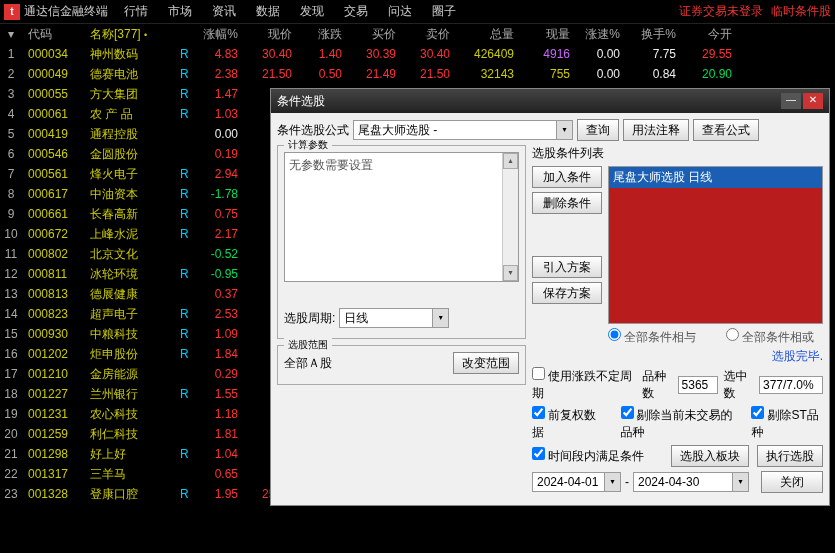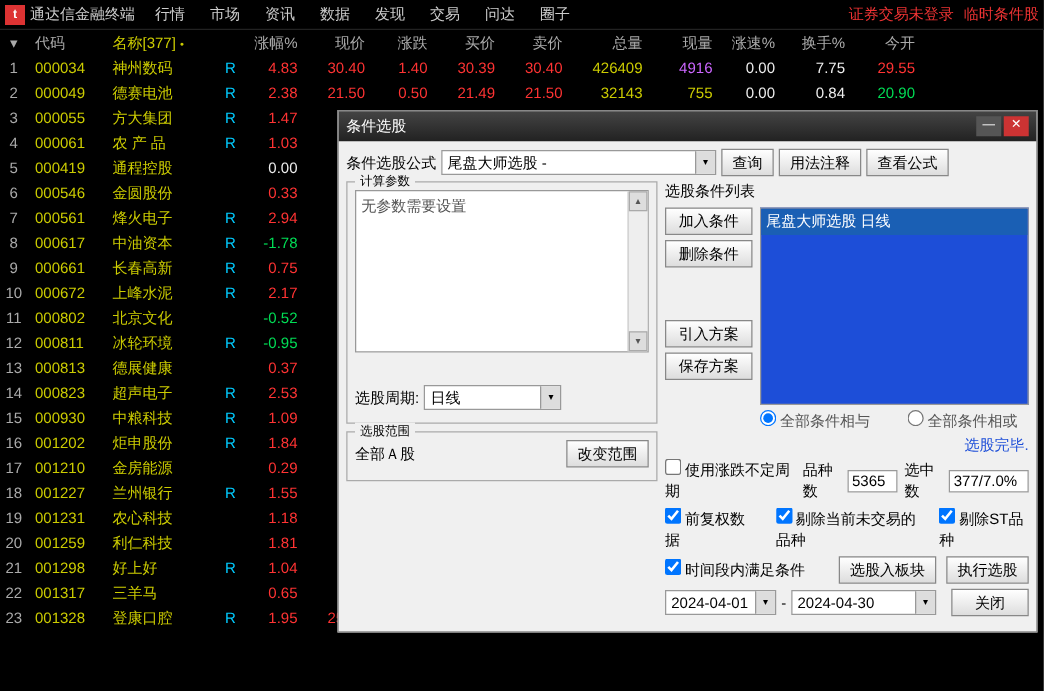--- a/index.html
+++ b/index.html
@@ -48,21 +48,21 @@
 .fieldset{border:1px solid #aaa;padding:6px;margin-bottom:6px;position:relative}
 .legend{position:absolute;top:-8px;left:6px;background:#f0f0f0;padding:0 4px;font-size:10px}
 .cols{display:flex;gap:6px}
 .colL{width:278px}
 .colR{flex:1}
 .param-box{height:130px;background:#fff;border:1px solid #999;padding:4px;color:#555;position:relative}
 .scrollbar{position:absolute;right:0;top:0;width:16px;height:100%;background:#eee;border-left:1px solid #ccc}
 .scroll-btn{height:16px;background:#ddd;border:1px solid #aaa;font-size:8px;text-align:center;line-height:14px}
 .btnstack{display:flex;flex-direction:column;gap:4px}
 .btnstack .btn{width:70px;justify-content:center;margin:0}
-.cond-list{height:158px;background:#1d4ed8;border:1px solid #999}
+.cond-list{height:158px;background:#b91c1c;border:1px solid #999}
 .cond-item{background:#1a5fb4;color:#fff;padding:2px 4px}
 .radios{display:flex;gap:30px;margin-top:4px;font-size:12px;color:#555}
 .status-red{color:#1d4ed8;text-align:right;margin:2px 0}
 .chk{margin-right:3px}
 .sm{font-size:12px}
 input[type=text]{height:18px;border:1px solid #999;padding:0 3px;font-size:12px}
 .bottom-row{display:flex;align-items:center;gap:4px;margin-top:4px}
 </style>
 </head>
 <body>
@@ -173,21 +173,21 @@
         <div class="c-now yellow"></div>
         <div class="c-spd white"></div>
         <div class="c-turn white"></div>
         <div class="c-open white"></div>
       </div>
       <div class="tr">
         <div class="c-idx">6</div>
         <div class="c-code yellow">000546</div>
         <div class="c-name yellow">金圆股份</div>
         <div class="c-r cyan"></div>
-        <div class="c-chg red">0.33</div>
+        <div class="c-chg red">0.19</div>
         <div class="c-price red"></div>
         <div class="c-diff red"></div>
         <div class="c-bid red"></div>
         <div class="c-ask red"></div>
         <div class="c-vol yellow"></div>
         <div class="c-now yellow"></div>
         <div class="c-spd white"></div>
         <div class="c-turn white"></div>
         <div class="c-open red"></div>
       </div>

